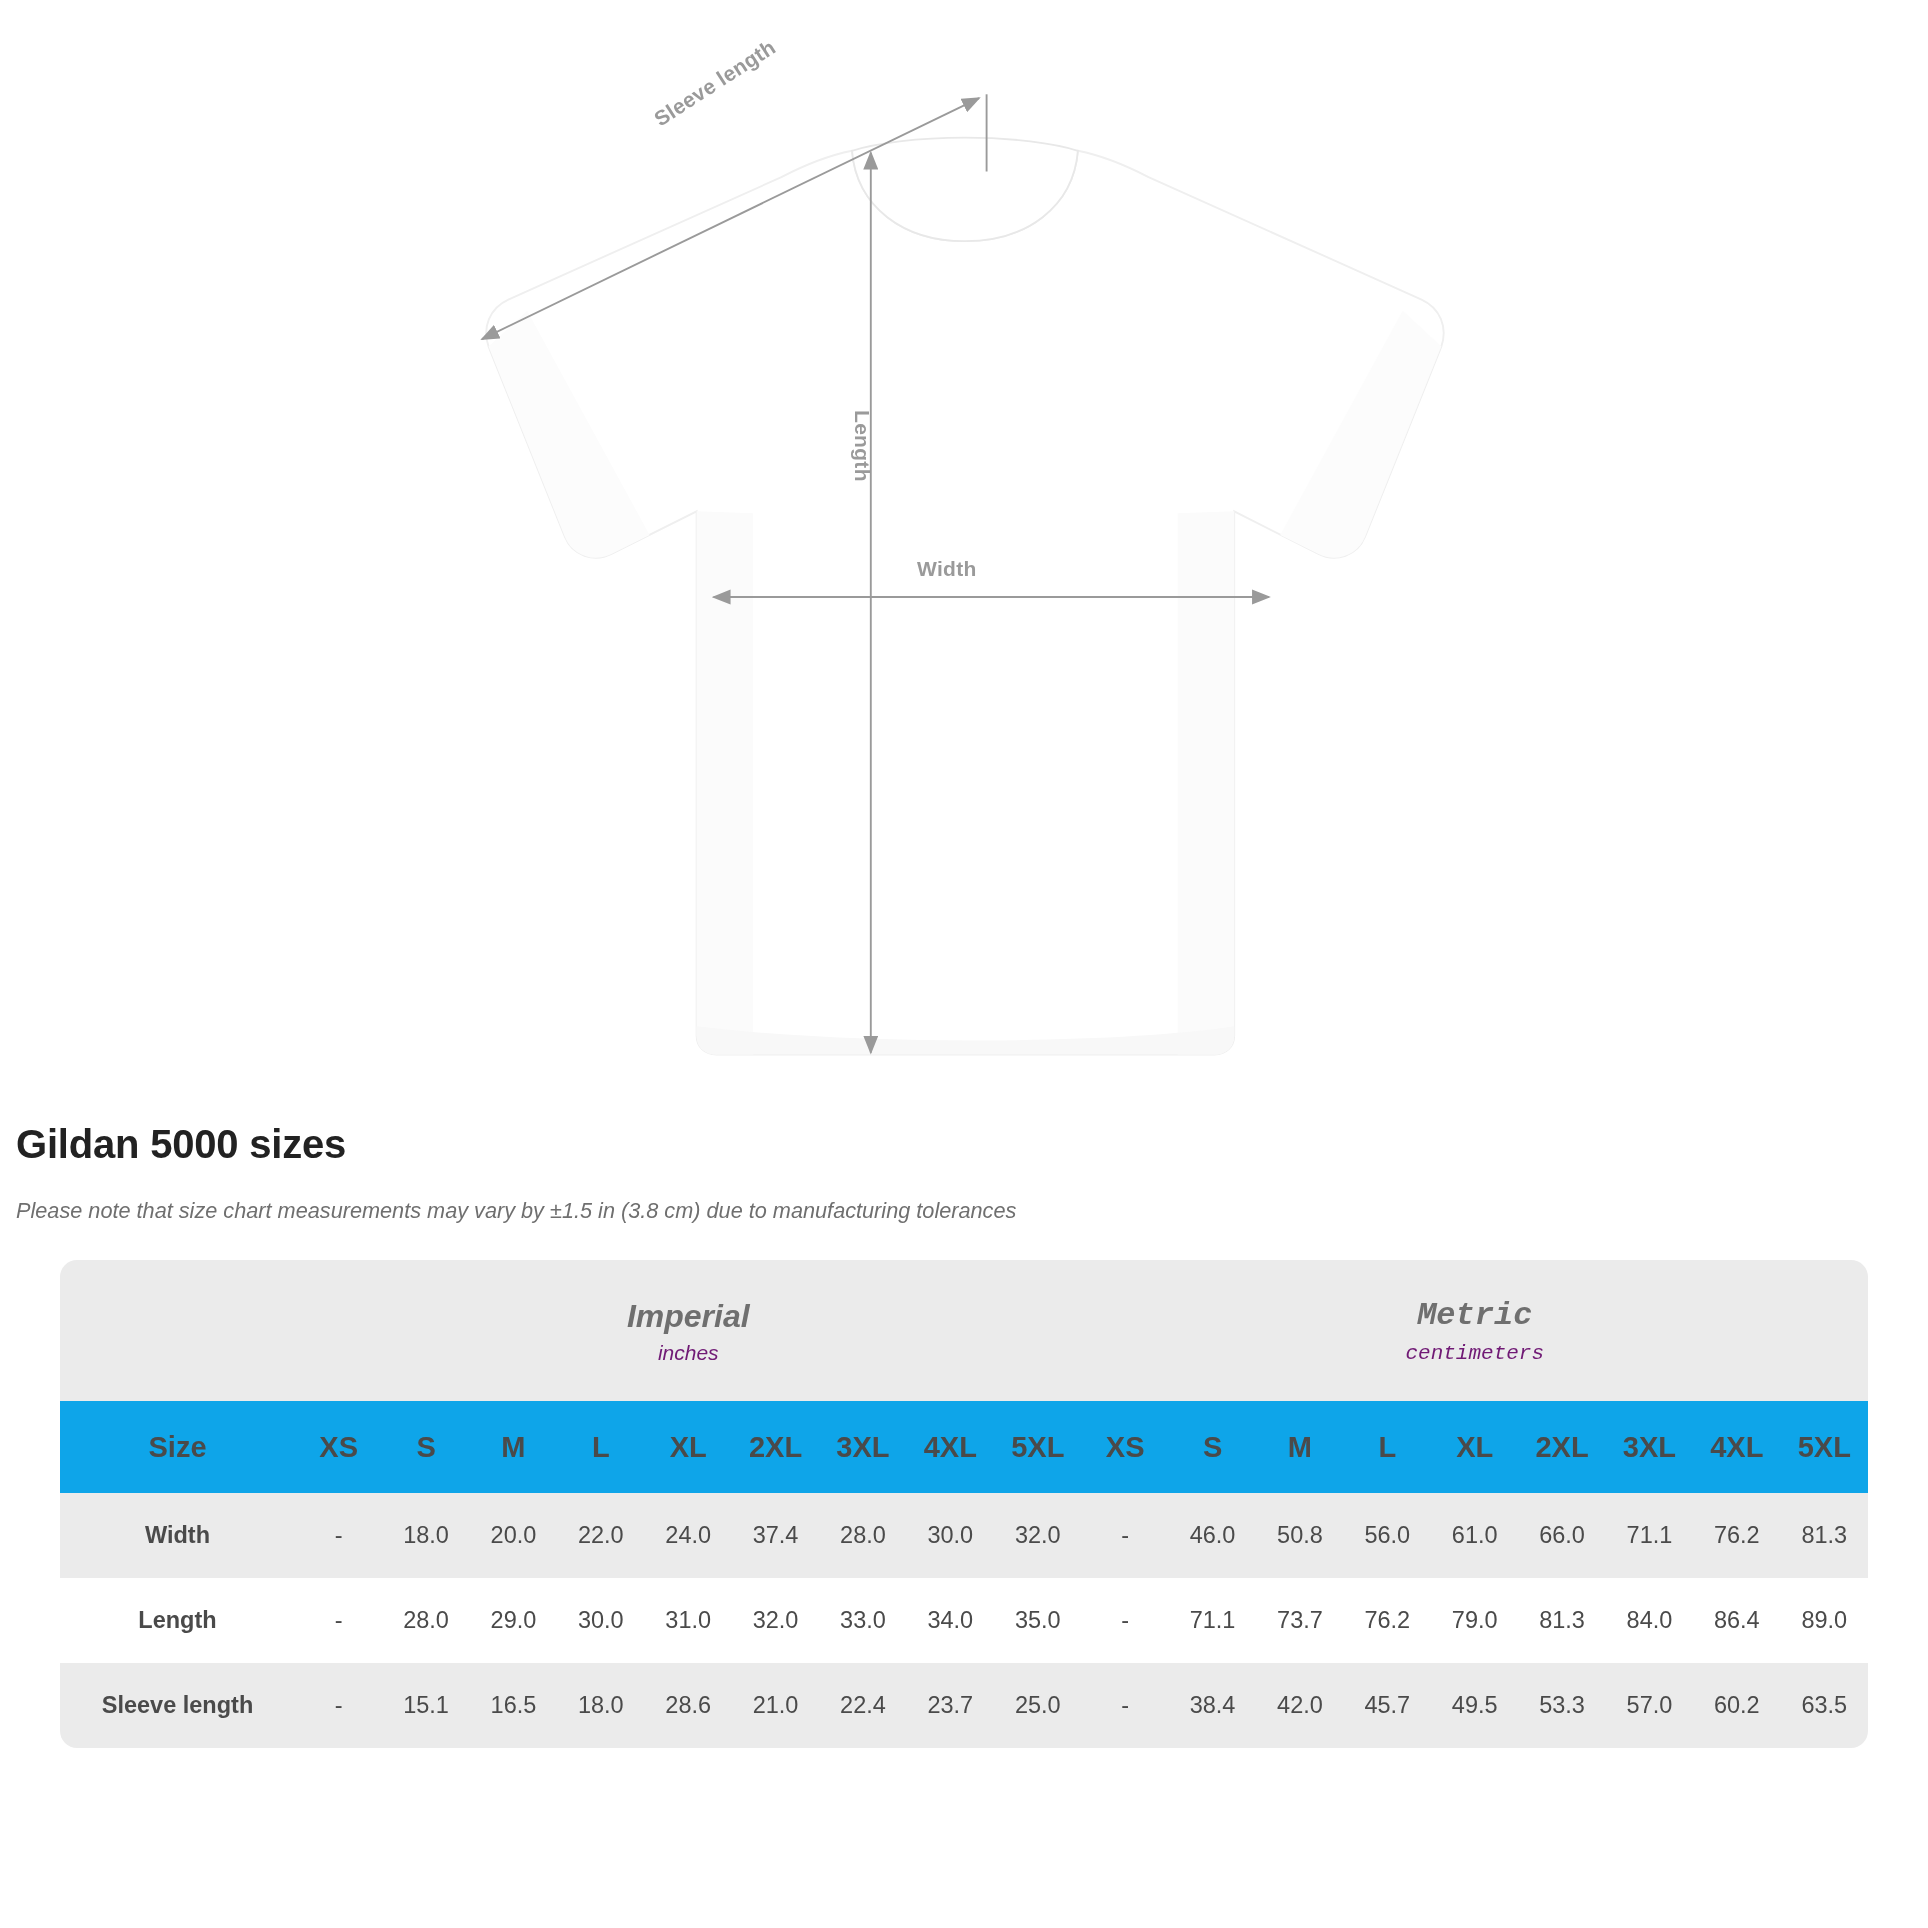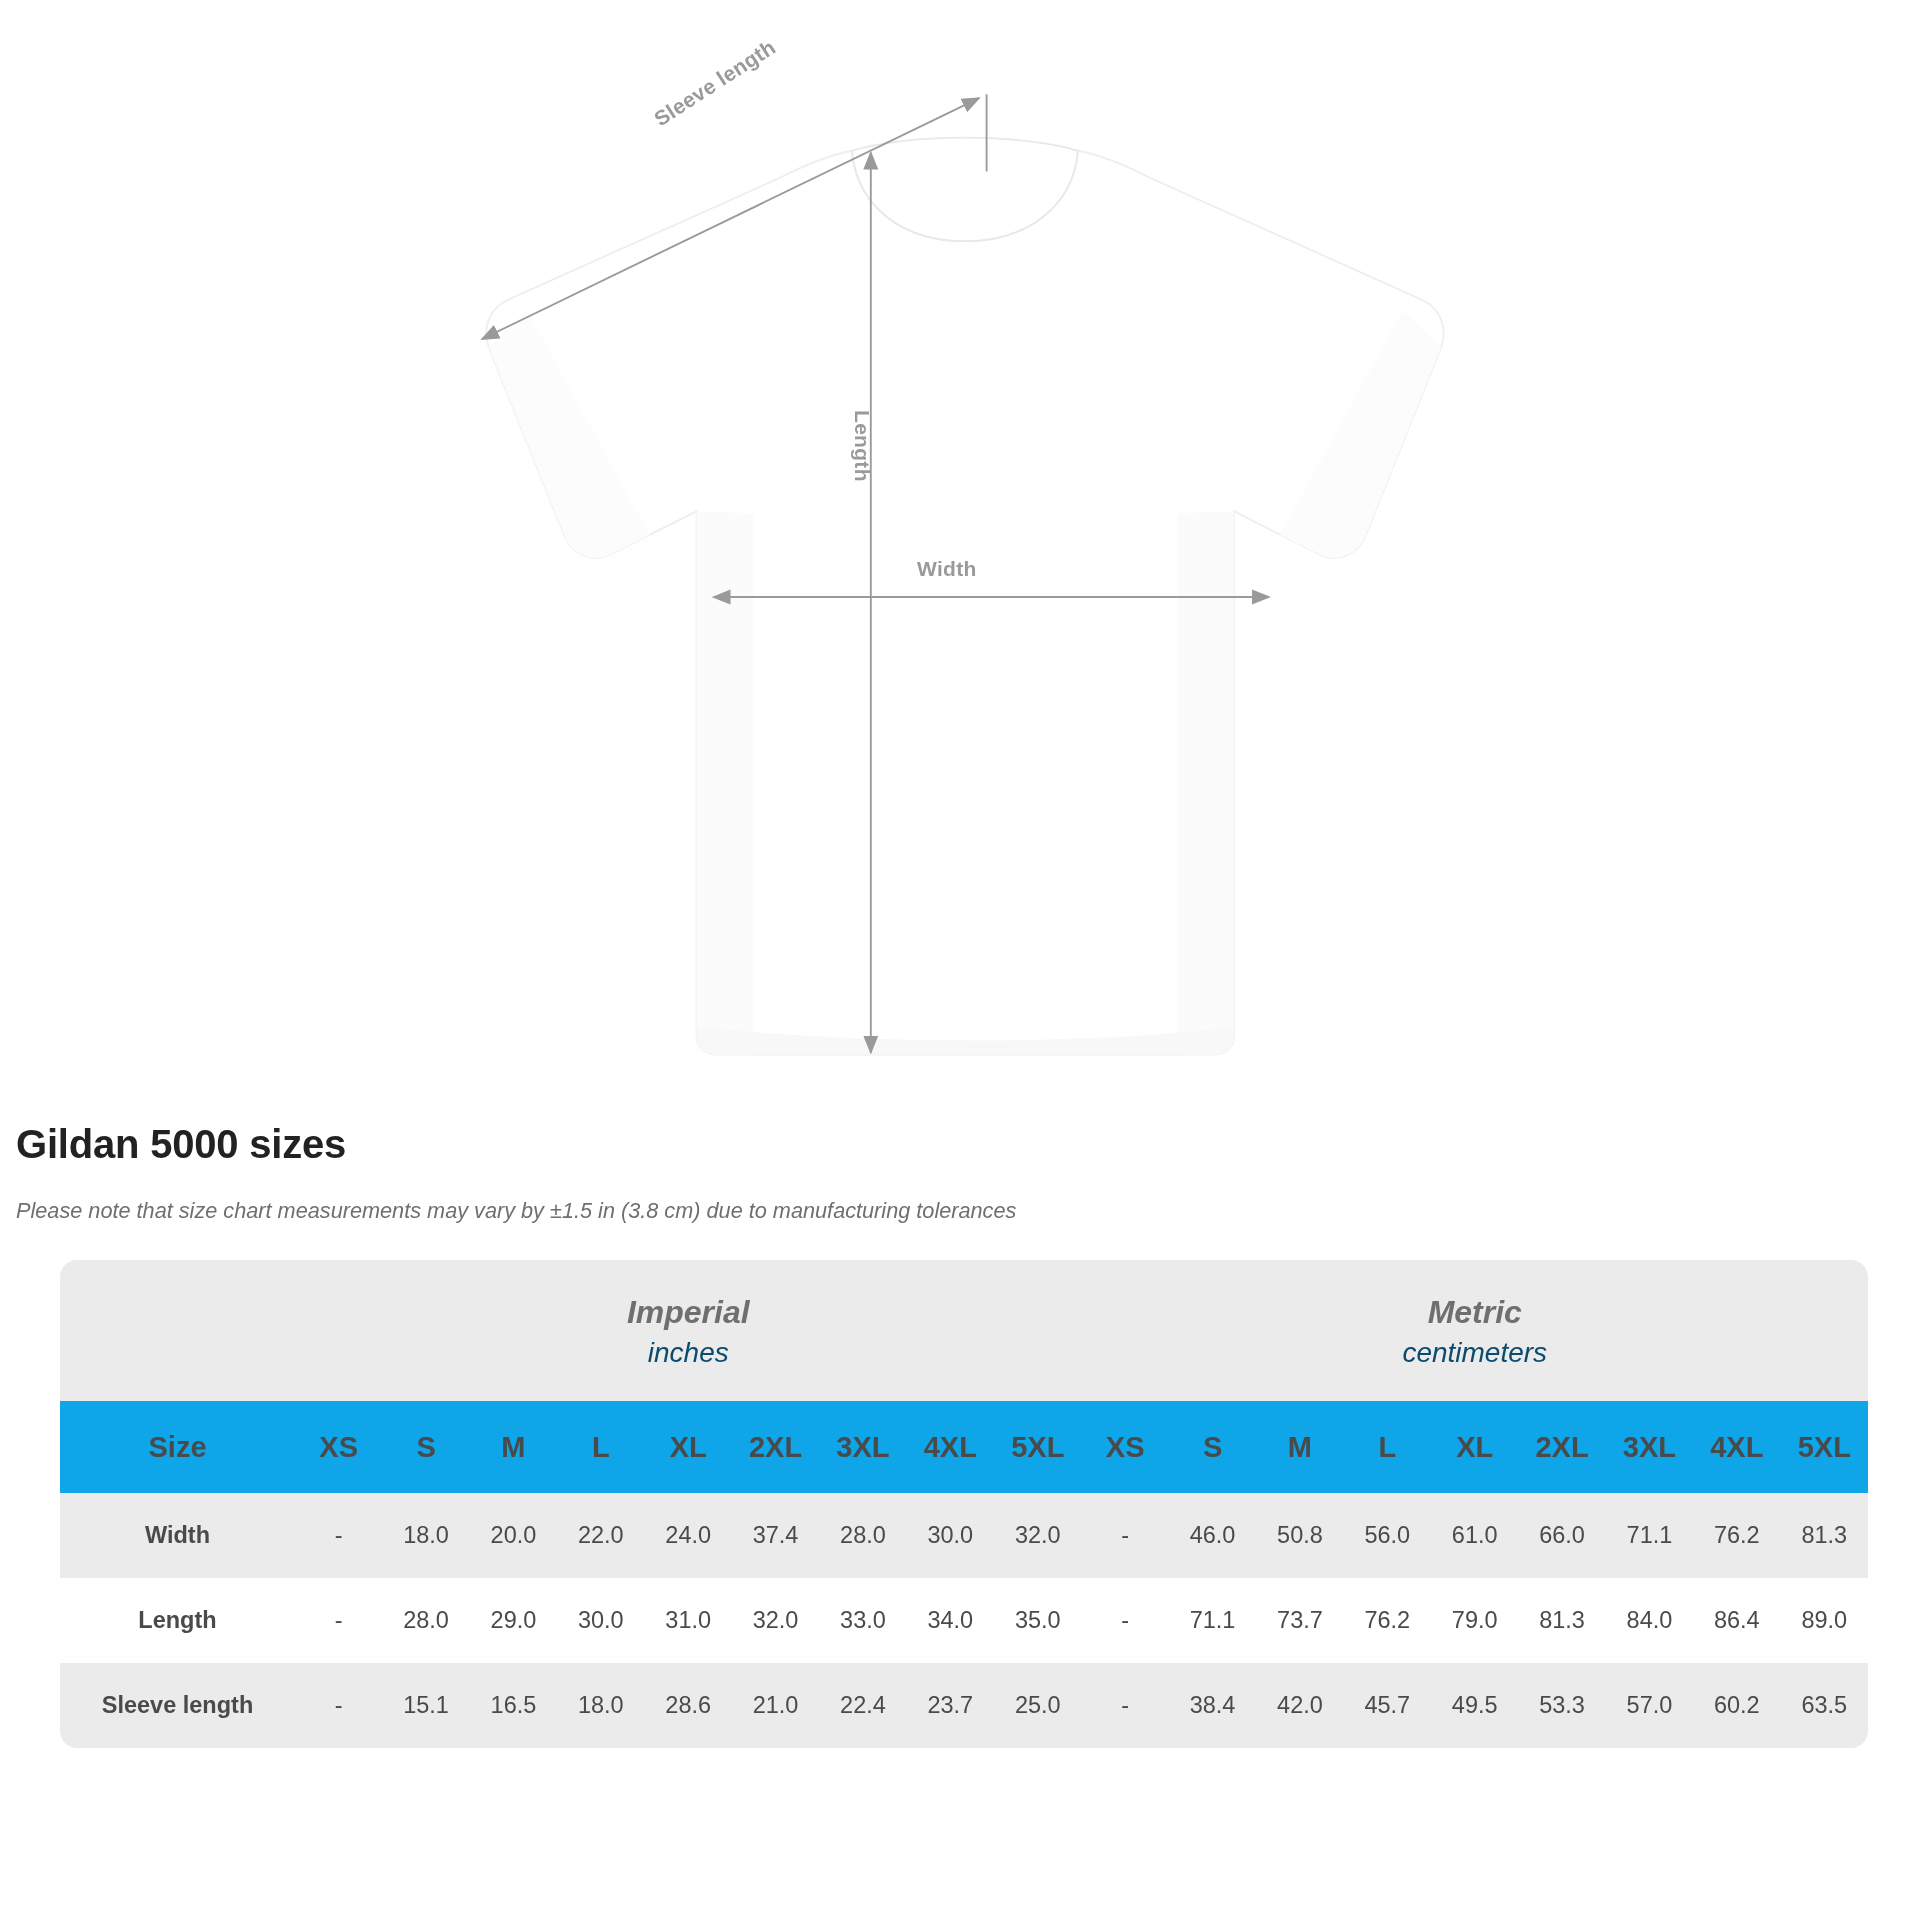--- a/index.html
+++ b/index.html
@@ -99,32 +99,33 @@
   .unit-head {
     height: 141px;
     background: #ebebeb;
     margin-left: 24px;
   }
   .unit-head .label-first {
     border-top-left-radius: 17px;
   }
   .unit-head .label-last {
     border-top-right-radius: 17px;
+    font-family: Liberation Mono, monospace;
   }
   .unit-title {
     font-size: 32px;
     font-weight: bold;
     font-style: italic;
     color: #6f6f6f;
     line-height: 1.25;
   }
   .unit-sub {
-    font-size: 28px;
+    font-size: 21px;
     font-style: italic;
-    color: #0c4a6e;
+    color: #701a75;
     margin-top: 5.6px;
   }
   .hdr-row td {
     height: 90px;
     font-size: 29px;
     font-weight: bold;
     color: #4a4a4a;
     background: #0ea5e9;
   }
   .row-stripe td {

